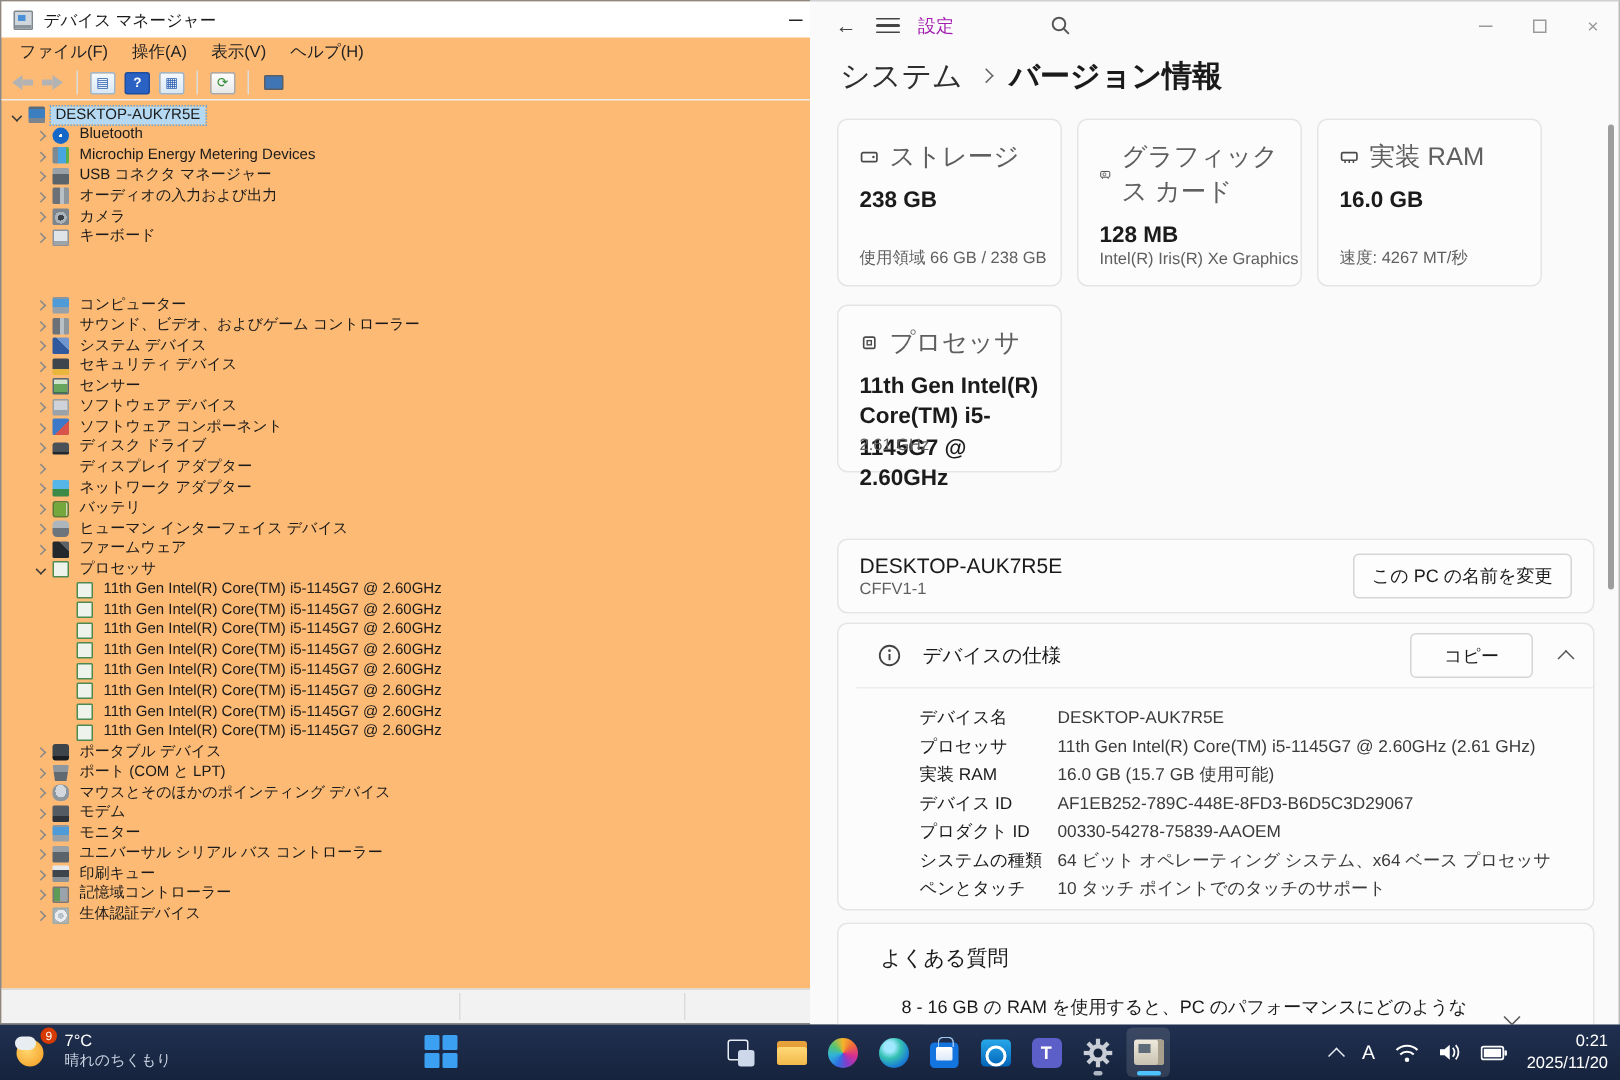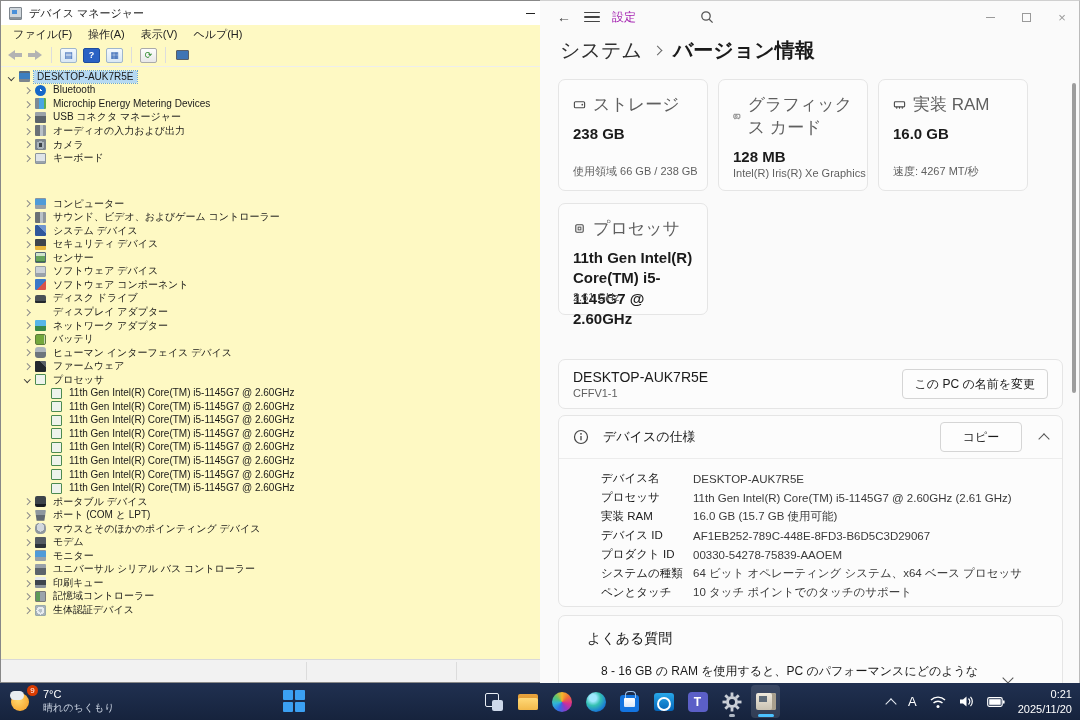--- a/index.html
+++ b/index.html
@@ -1,21 +1,21 @@
 <!DOCTYPE html>
 <html><head>
 <meta charset="utf-8">
 <style>
   * { margin:0; padding:0; box-sizing:border-box; }
   html,body { width:1080px; height:720px; overflow:hidden; }
   body { font-family:"Liberation Sans","DejaVu Sans",sans-serif; background:#000; }
   .screen { position:relative; width:1080px; height:720px; background:#e8e8e8; }
 
   
-  .dm { position:absolute; left:0; top:0; width:616px; height:683px; background:#fef9c3; border:1px solid #888; display:flex; flex-direction:column; }
+  .dm { position:absolute; left:0; top:0; width:616px; height:683px; background:#fdba74; border:1px solid #888; display:flex; flex-direction:column; }
   .dm-titlebar { height:24px; background:#fff; display:flex; align-items:center; padding-left:8px; flex:none; }
   .dm-appicon { width:13px; height:13px; margin-right:7px; position:relative; background:linear-gradient(#cfd6dc 0 9px,#8b949c 9px); border:1px solid #7e868e; border-radius:1px; }
   .dm-appicon::after { content:""; position:absolute; left:2px; top:2px; width:5px; height:4px; background:#4a90d9; }
   .dm-title { font-size:11px; color:#1a1a1a; }
   .dm-controls { margin-left:auto; display:flex; height:24px; }
   .dm-ctl { width:34px; height:24px; display:flex; align-items:center; justify-content:center; color:#222; font-size:12px; }
   .dm-ctl .min { width:9px; height:1px; background:#222; }
   .dm-ctl .max { width:9px; height:9px; border:1px solid #222; }
   .dm-menubar { height:19px; display:flex; align-items:center; padding-left:4px; flex:none; font-size:11px; color:#222; }
   .dm-menu { padding:2px 8px; }
@@ -472,21 +472,21 @@
     </div>
 
     <div class="row-card" style="left:18px; top:358px; width:505px; height:50px; display:flex; align-items:center; padding:0 14px;">
       <div>
         <div class="host-name">DESKTOP-AUK7R5E</div>
         <div class="host-sub">CFFV1-1</div>
       </div>
       <button class="btn" style="margin-left:auto; height:30px; padding:0 12px;">この PC の名前を変更</button>
     </div>
 
-    <div class="row-card" style="left:18px; top:414px; width:505px; height:192px;">
+    <div class="row-card" style="left:18px; top:414px; width:505px; height:192px;padding-left:12px;">
       <div class="spec-head">
         <svg class="wi" width="16" height="16" viewBox="0 0 16 16">
             <circle cx="8" cy="8" r="6.5" fill="none" stroke="#444" stroke-width="1.2"></circle>
             <line x1="8" y1="7" x2="8" y2="11.2" stroke="#444" stroke-width="1.3"></line>
             <circle cx="8" cy="4.8" r="0.9" fill="#444"></circle>
           </svg>
         <span class="spec-title">デバイスの仕様</span>
         <button class="btn" style="margin-left:auto; width:82px; height:30px;">コピー</button>
         <span class="chev-up" style="margin-left:18px;"></span>
       </div>

